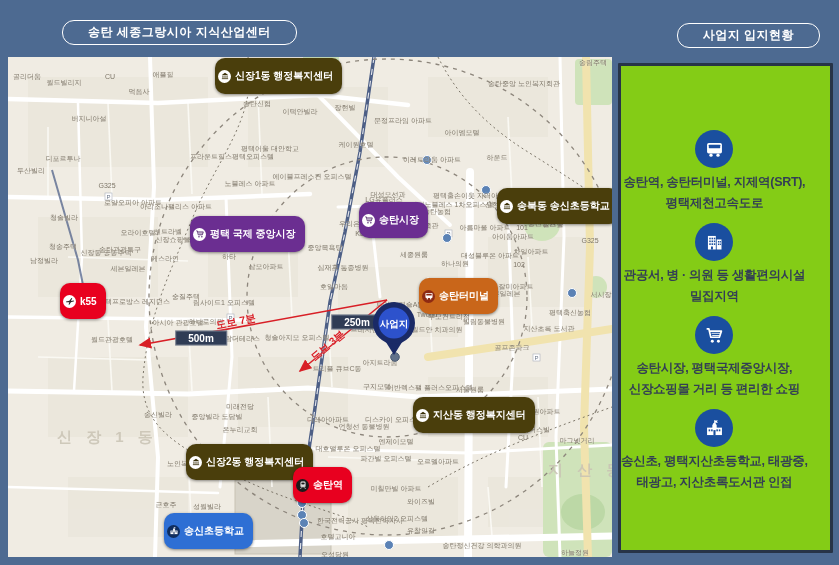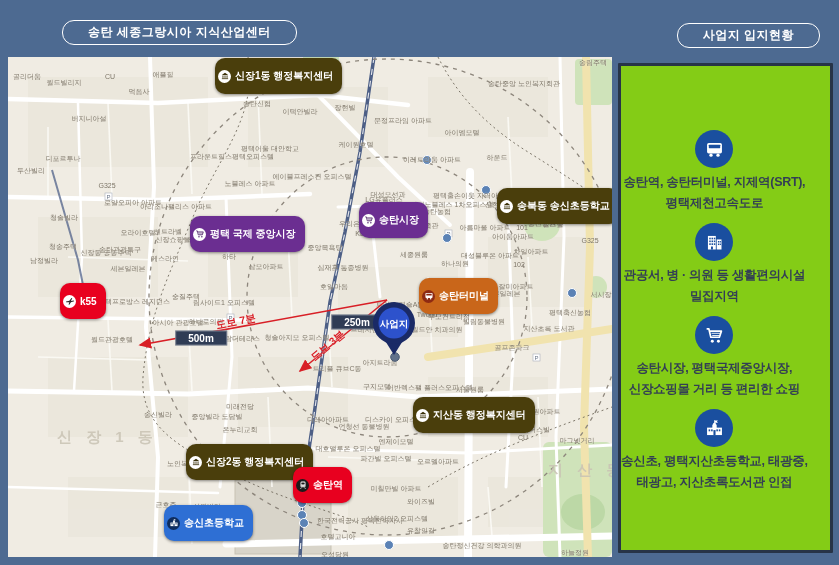--- a/index.html
+++ b/index.html
@@ -18,21 +18,21 @@
   .mlabel{position:absolute;transform:translate(-50%,-50%);font-size:7px;color:#7d7668;
           white-space:nowrap;z-index:3;text-shadow:0 0 2px rgba(240,236,227,.95);}
   .poi{position:absolute;display:flex;align-items:center;gap:4px;height:36px;border-radius:10px;
        padding:0 9px 0 3px;color:#fff;font-size:10px;font-weight:bold;white-space:nowrap;z-index:6;
        box-shadow:0 1px 3px rgba(0,0,0,.45);}
   .pic{width:13px;height:13px;border-radius:50%;display:flex;align-items:center;justify-content:center;flex:0 0 13px;}
   .s-olive{background:var(--badge_olive,#4a3e0c);}
   .s-purple{background:var(--badge_purple,#6b2e91);}
   .s-orange{background:var(--badge_orange,#c9661a);}
   .s-red{background:var(--badge_red,#e8001f);}
-  .s-blue{background:var(--badge_blue,#2e6fd4);}
+  .s-blue{background:var(--badge_blue,#2e6fd4);margin-top:8px;}
   .dist{position:absolute;transform:translate(-50%,-50%);background:var(--distance_badge,#2f3c55);
         color:#fff;font-size:10px;font-weight:bold;padding:1px 12px;z-index:7;
         border:1px solid rgba(255,255,255,.35);white-space:nowrap;}
   .walk{position:absolute;color:var(--accent_red,#d81f26);font-size:10.5px;font-weight:bold;z-index:7;
         white-space:nowrap;text-shadow:0 0 2px rgba(255,255,255,.6);}
   #pin{position:absolute;left:348px;top:226px;z-index:8;}
   #panel{position:absolute;left:618px;top:63px;width:215px;height:490px;background:#84cc16;
          border:3px solid #273447;border-radius:1px;box-sizing:border-box;
          display:flex;flex-direction:row;align-items:center;padding-top:16px;}
   .p-item{display:flex;flex-direction:column;align-items:center;margin-bottom:10px;}

